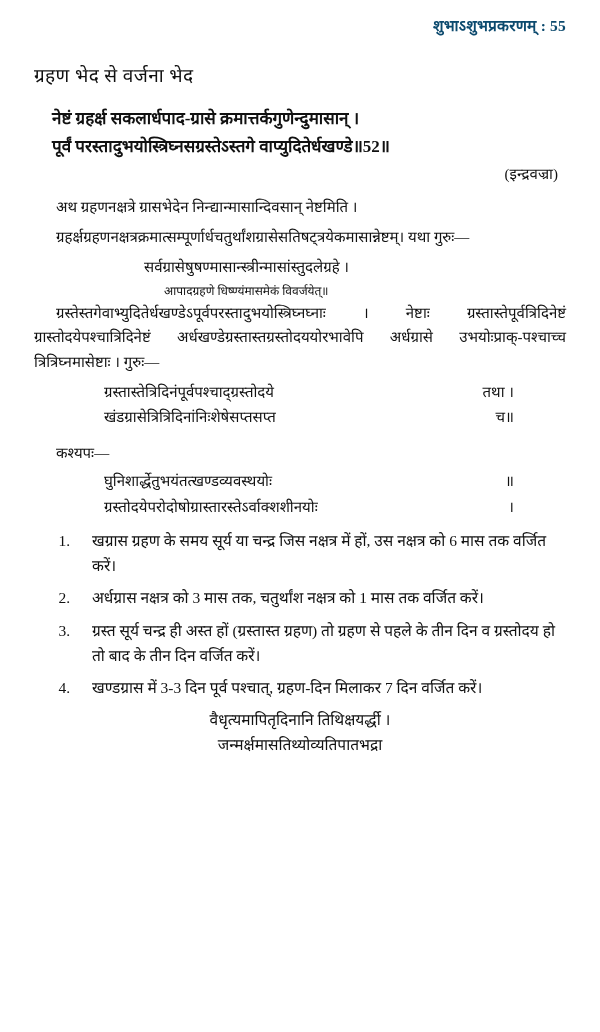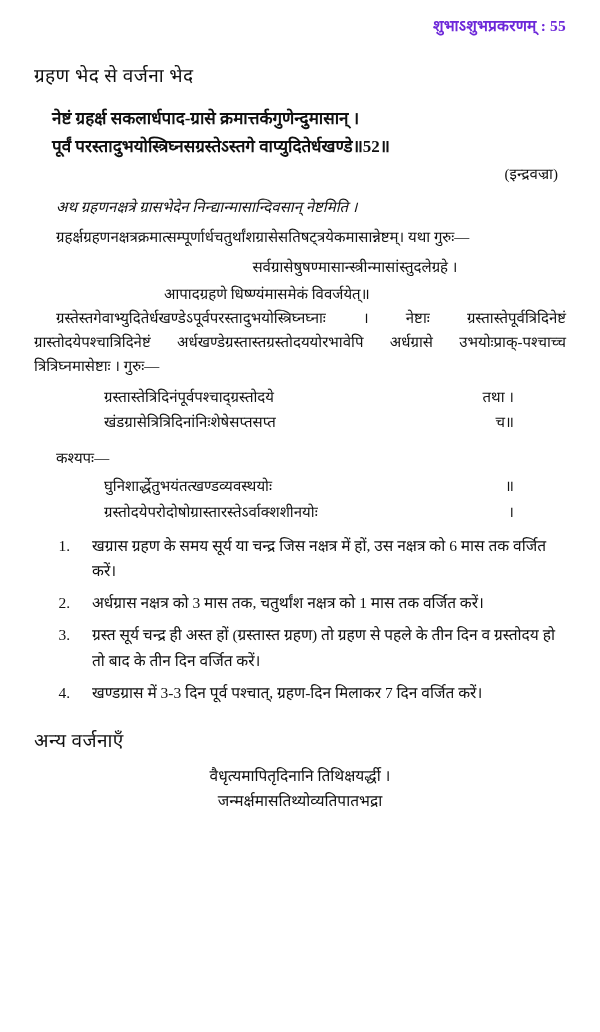--- a/index.html
+++ b/index.html
@@ -21,21 +21,21 @@
     box-sizing: border-box;
     padding: 14px 34px 0 34px;
     position: relative;
   }
   .header {
     text-align: right;
     font-size: 15.5px;
     font-weight: bold;
     letter-spacing: 0.2px;
     margin: 0 0 26px 0;
-    color: #6d28d9;
+    color: #0c4a6e;
   }
   .section-title {
     font-size: 19px;
     font-weight: normal;
     margin: 0 0 18px 0;
     letter-spacing: 0.4px;
   }
   .section-title.second {
     margin-top: 22px;
     margin-bottom: 10px;
@@ -57,34 +57,32 @@
     font-size: 15px;
     line-height: 1.62;
     margin: 0 0 6px 0;
     text-align: justify;
   }
   .para.indent {
     text-indent: 22px;
   }
   .para.first {
     padding-left: 22px;
-    font-style: italic;
   }
   .quote {
     font-size: 15px;
     line-height: 1.62;
     margin: 0;
     padding-left: 110px;
   }
   .quote.tight {
     margin-bottom: 2px;
-    text-align: center;
   }
   .quote-wide {
-    font-size: 15px;
+    font-size: 12px;
     line-height: 1.62;
     margin: 0;
     padding-left: 130px;
   }
   .label-line {
     font-size: 15px;
     line-height: 1.62;
     margin: 10px 0 4px 0;
     padding-left: 22px;
   }
@@ -186,20 +184,19 @@
     <li>
       <span class="num">3.</span>
       <span class="body">ग्रस्त सूर्य चन्द्र ही अस्त हों (ग्रस्तास्त ग्रहण) तो ग्रहण से पहले के तीन दिन व ग्रस्तोदय हो तो बाद के तीन दिन वर्जित करें।</span>
     </li>
     <li>
       <span class="num">4.</span>
       <span class="body">खण्डग्रास में 3-3 दिन पूर्व पश्चात्, ग्रहण-दिन मिलाकर 7 दिन वर्जित करें।</span>
     </li>
   </ol>
 
-  <h2 class="section-title second">अन्य वर्जनाएँ</h2>
 
   <div class="closing-block">
     <p class="closing">वैधृत्यमापितृदिनानि तिथिक्षयर्द्धी ।</p>
     <p class="closing">जन्मर्क्षमासतिथ्योव्यतिपातभद्रा</p>
   </div>
 
 </div>
 
 </body></html>

